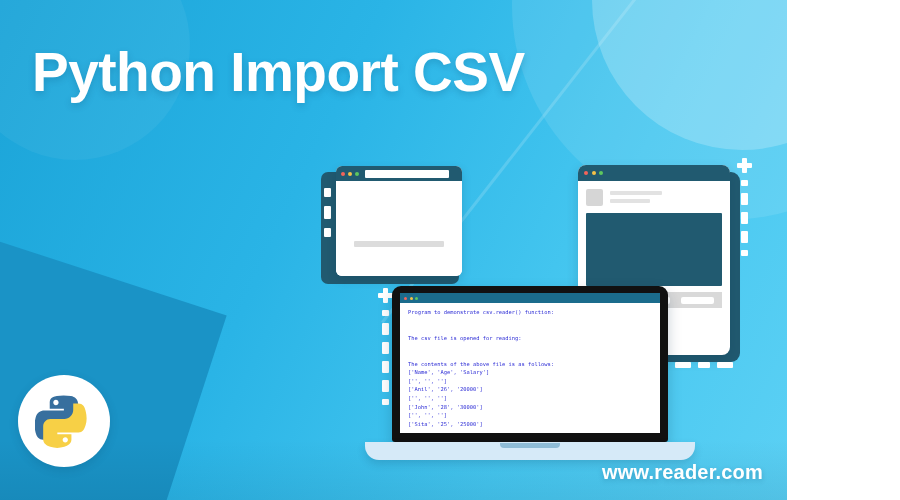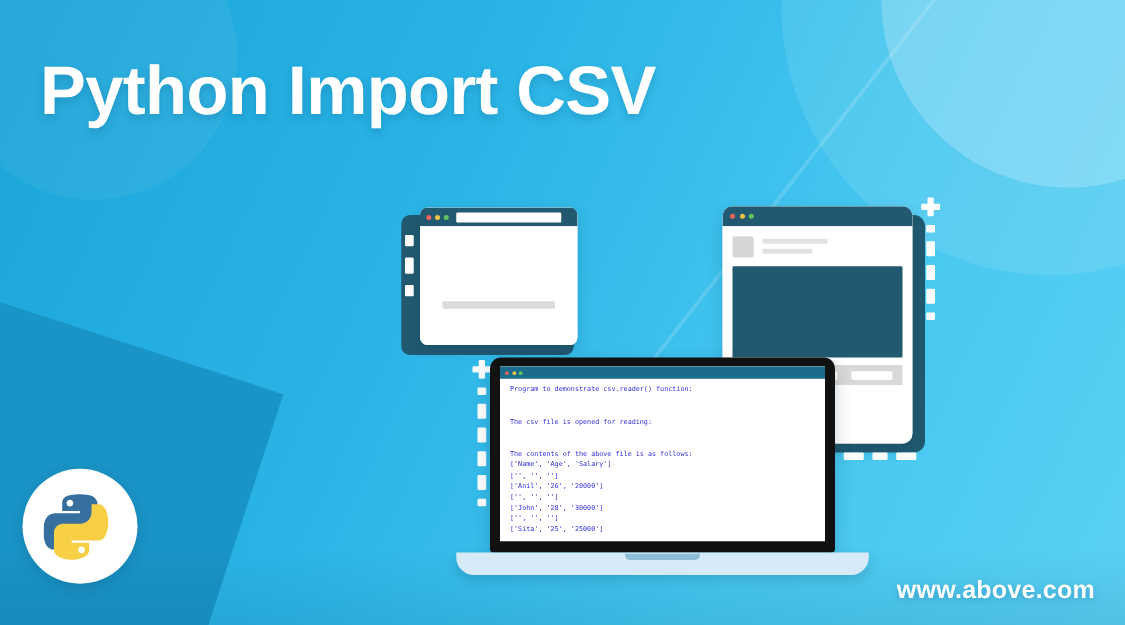--- a/index.html
+++ b/index.html
@@ -2,21 +2,21 @@
 <html><head>
 <meta charset="utf-8">
 <style>
   html, body {
     margin: 0;
     padding: 0;
     background: #ffffff;
   }
   #stage {
     position: relative;
-    width: 900px;
+    width: 787px;
     height: 500px;
     overflow: hidden;
     font-family: "Liberation Sans", sans-serif;
     background: #29b6e8;
   }
 
   
   .bg-base {
     position: absolute;
     inset: 0;
@@ -388,15 +388,15 @@
     </div>
   </div>
 
   <div class="py-badge">
     <svg width="58" height="58" viewBox="0 0 100 100">
       <path fill="#376f9e" d="M49.3 6c-4.2 0-8.2.4-11.7 1-10.3 1.8-12.2 5.6-12.2 12.7v9.3h24.4v3.1H16.3c-7.1 0-13.4 4.3-15.3 12.5-2.3 9.4-2.4 15.3 0 25.1 1.8 7.3 5.9 12.5 13 12.5h8.4V71.1c0-8.1 7-15.2 15.3-15.2h24.3c6.8 0 12.2-5.6 12.2-12.4V19.7c0-6.6-5.6-11.6-12.2-12.7-4.2-.7-8.5-1-12.7-1zM36.1 13.5c2.5 0 4.6 2.1 4.6 4.7s-2.1 4.6-4.6 4.6c-2.6 0-4.6-2.1-4.6-4.6s2-4.7 4.6-4.7z"></path>
       <path fill="#f7d046" d="M77.9 32.1v10.8c0 8.4-7.2 15.5-15.3 15.5H38.3c-6.6 0-12.2 5.7-12.2 12.4v23.3c0 6.6 5.8 10.5 12.2 12.4 7.7 2.3 15.1 2.7 24.3 0 6.1-1.8 12.2-5.4 12.2-12.4v-9.3H50.5v-3.1h36.5c7.1 0 9.8-5 12.2-12.5 2.5-7.7 2.4-15.1 0-25-1.7-7.2-5.1-12.5-12.2-12.5h-9.1zM64.2 89.9c2.6 0 4.6 2.1 4.6 4.6 0 2.6-2 4.7-4.6 4.7-2.5 0-4.6-2.1-4.6-4.7 0-2.5 2.1-4.6 4.6-4.6z" transform="translate(-12 -12) scale(1.0)"></path>
     </svg>
   </div>
 
-  <div class="site-url">www.above.com</div>
+  <div class="site-url">www.reader.com</div>
 
 </div>
 
 </body></html>

